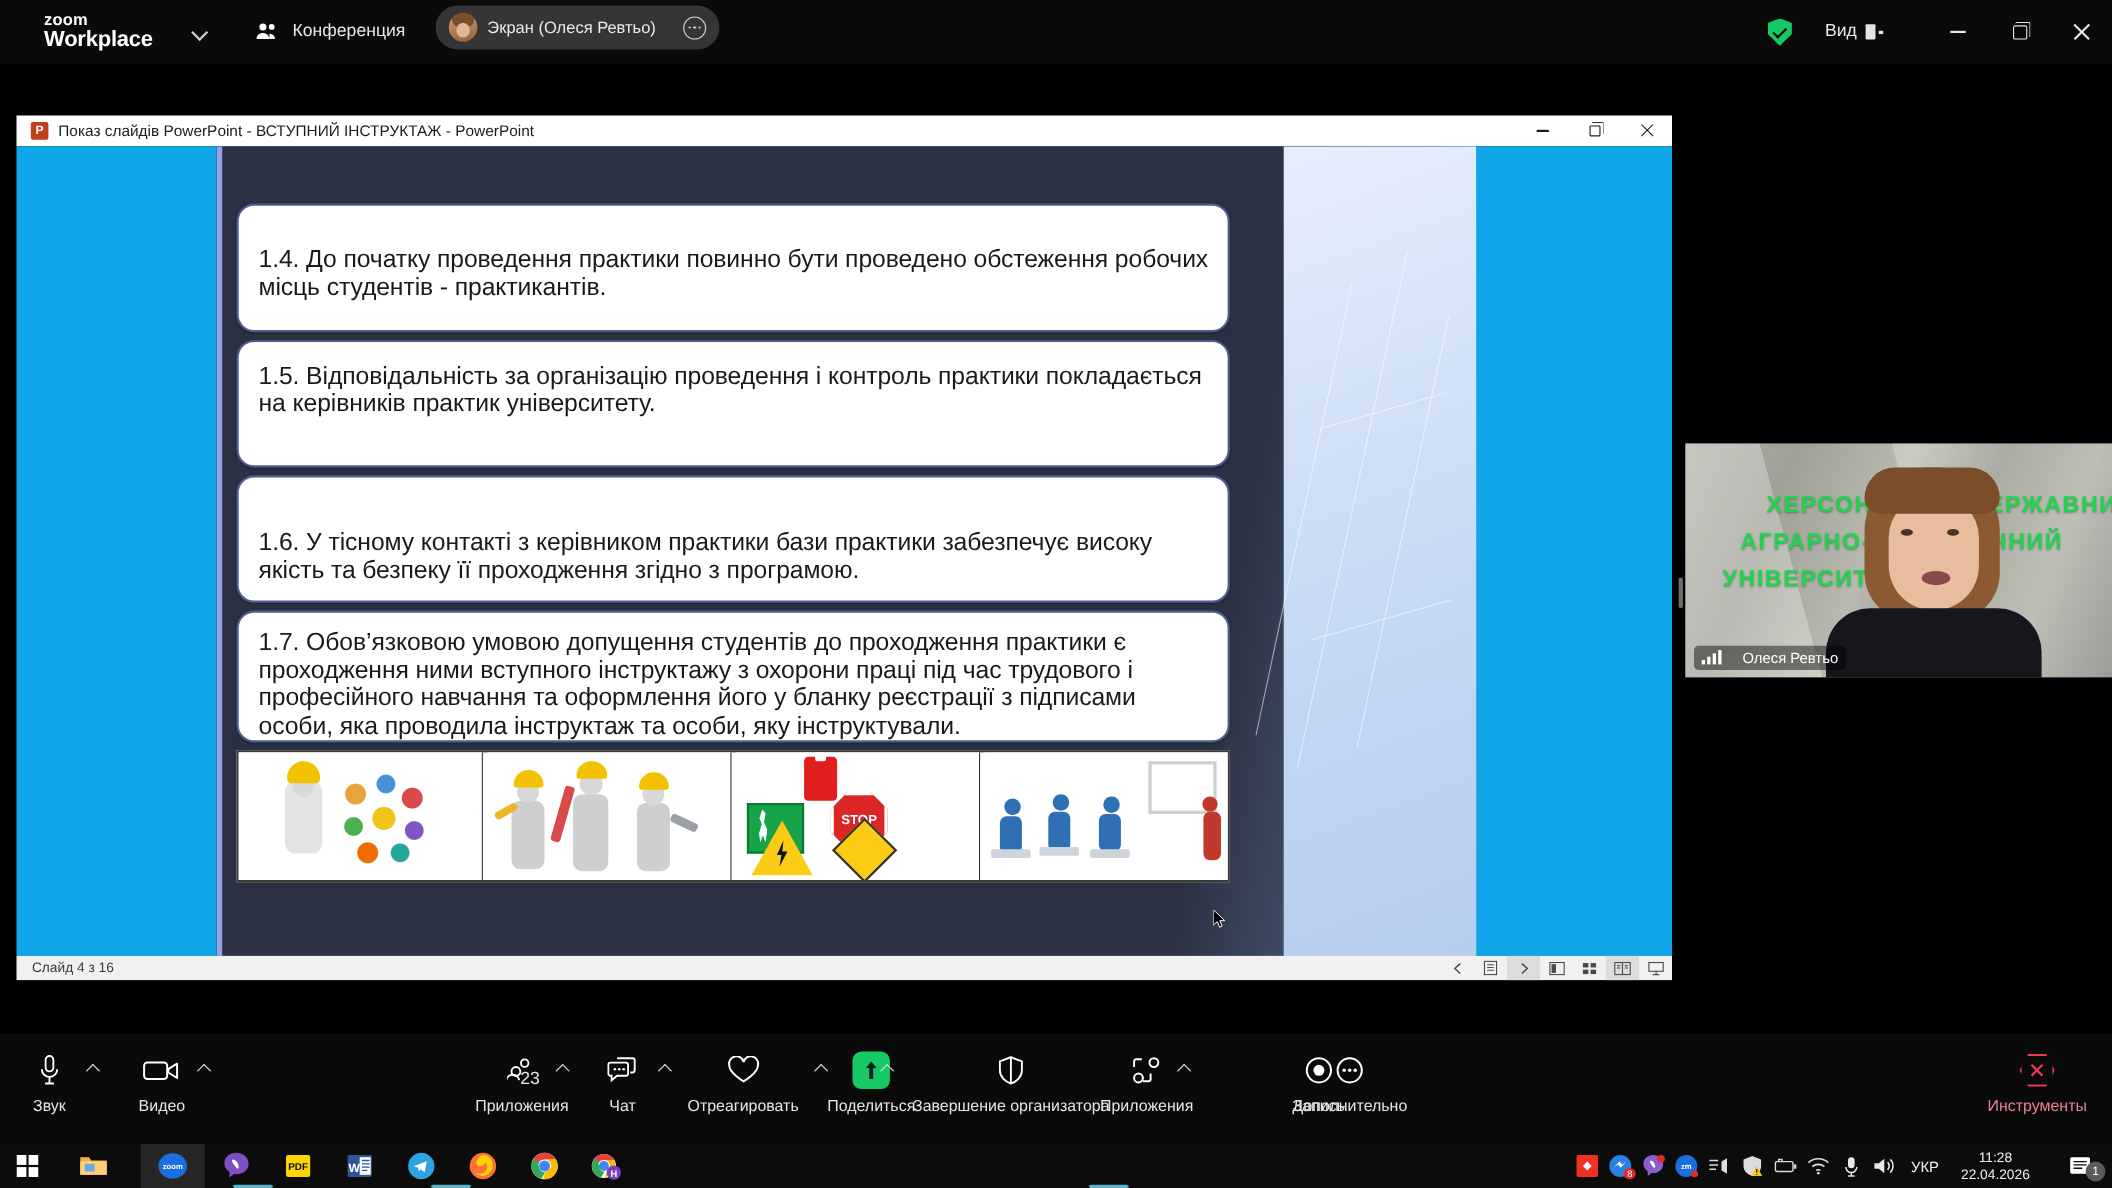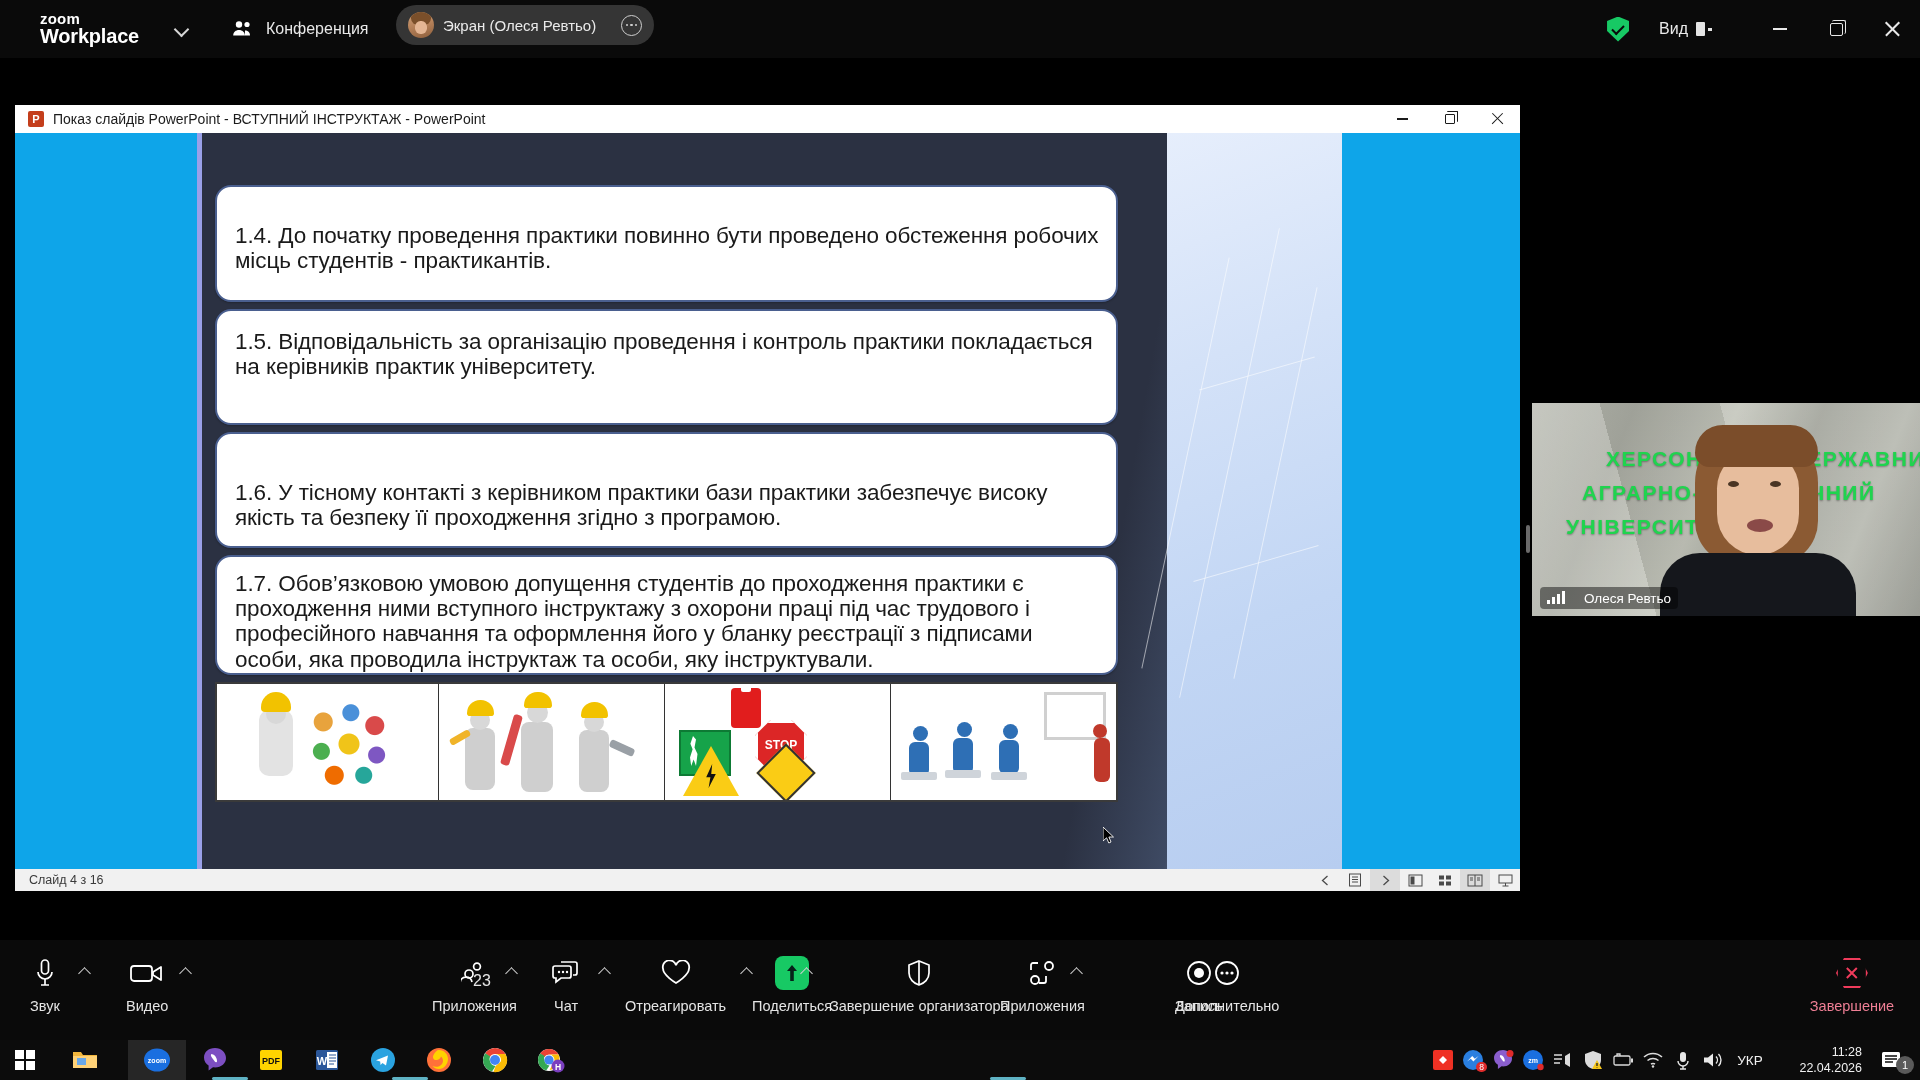--- a/index.html
+++ b/index.html
@@ -247,21 +247,21 @@
     clip-path:polygon(25% 0,75% 0,100% 50%,75% 100%,25% 100%,0 50%);}
   .end-label{color:#ef7f95;}
 
   
   .taskbar{position:absolute;left:0;top:1040px;width:1920px;height:40px;background:#0c0c0c;}
   .tb-icon{position:absolute;top:4px;width:50px;height:32px;display:flex;align-items:center;justify-content:center;}
   .tb-active{position:absolute;top:0;width:58px;height:40px;background:#262626;}
   .tb-underline{position:absolute;top:37px;height:3px;background:#5fb3c4;border-radius:2px;}
   .tray{position:absolute;top:0;height:40px;display:flex;align-items:center;}
   .tray-ic{width:30px;height:40px;display:flex;align-items:center;justify-content:center;}
-  .clock{position:absolute;right:58px;top:4px;width:96px;text-align:right;color:#f0f0f0;
+  .clock{position:absolute;right:58px;top:4px;width:96px;text-align:center;color:#f0f0f0;
     font-size:12.5px;line-height:16px;}
   .notif{position:absolute;right:8px;top:8px;width:40px;height:24px;display:flex;align-items:center;justify-content:center;}
   .notif-badge{position:absolute;right:6px;top:16px;width:18px;height:18px;border-radius:50%;background:#5a5a5a;color:#fff;font-size:11px;display:flex;align-items:center;justify-content:center;}
   .lang{color:#f0f0f0;font-size:13.5px;}
 </style>
 </head>
 <body>
 
 <div class="zoom-topbar">
   <div class="zoom-logo">
@@ -597,21 +597,21 @@
   </div>
 
   <div class="tbitem" style="left:1852px;transform:translateX(-50%);">
     <span class="tbico">
       <span class="end-hex">
         <svg width="14" height="14" viewBox="0 0 14 14">
             <path d="M2 2l10 10M12 2L2 12" stroke="#ef3b5b" stroke-width="2"></path>
           </svg>
       </span>
     </span>
-    <span class="tblabel end-label">Завершение</span>
+    <span class="tblabel end-label">Инструменты</span>
   </div>
 </div>
 
 <div class="taskbar">
   <span class="tb-icon" style="left:0px;">
     <svg width="20" height="20" viewBox="0 0 20 20">
         <rect x="0" y="0" width="9" height="9" fill="#fff"></rect>
         <rect x="11" y="0" width="9" height="9" fill="#fff"></rect>
         <rect x="0" y="11" width="9" height="9" fill="#fff"></rect>
         <rect x="11" y="11" width="9" height="9" fill="#fff"></rect>

